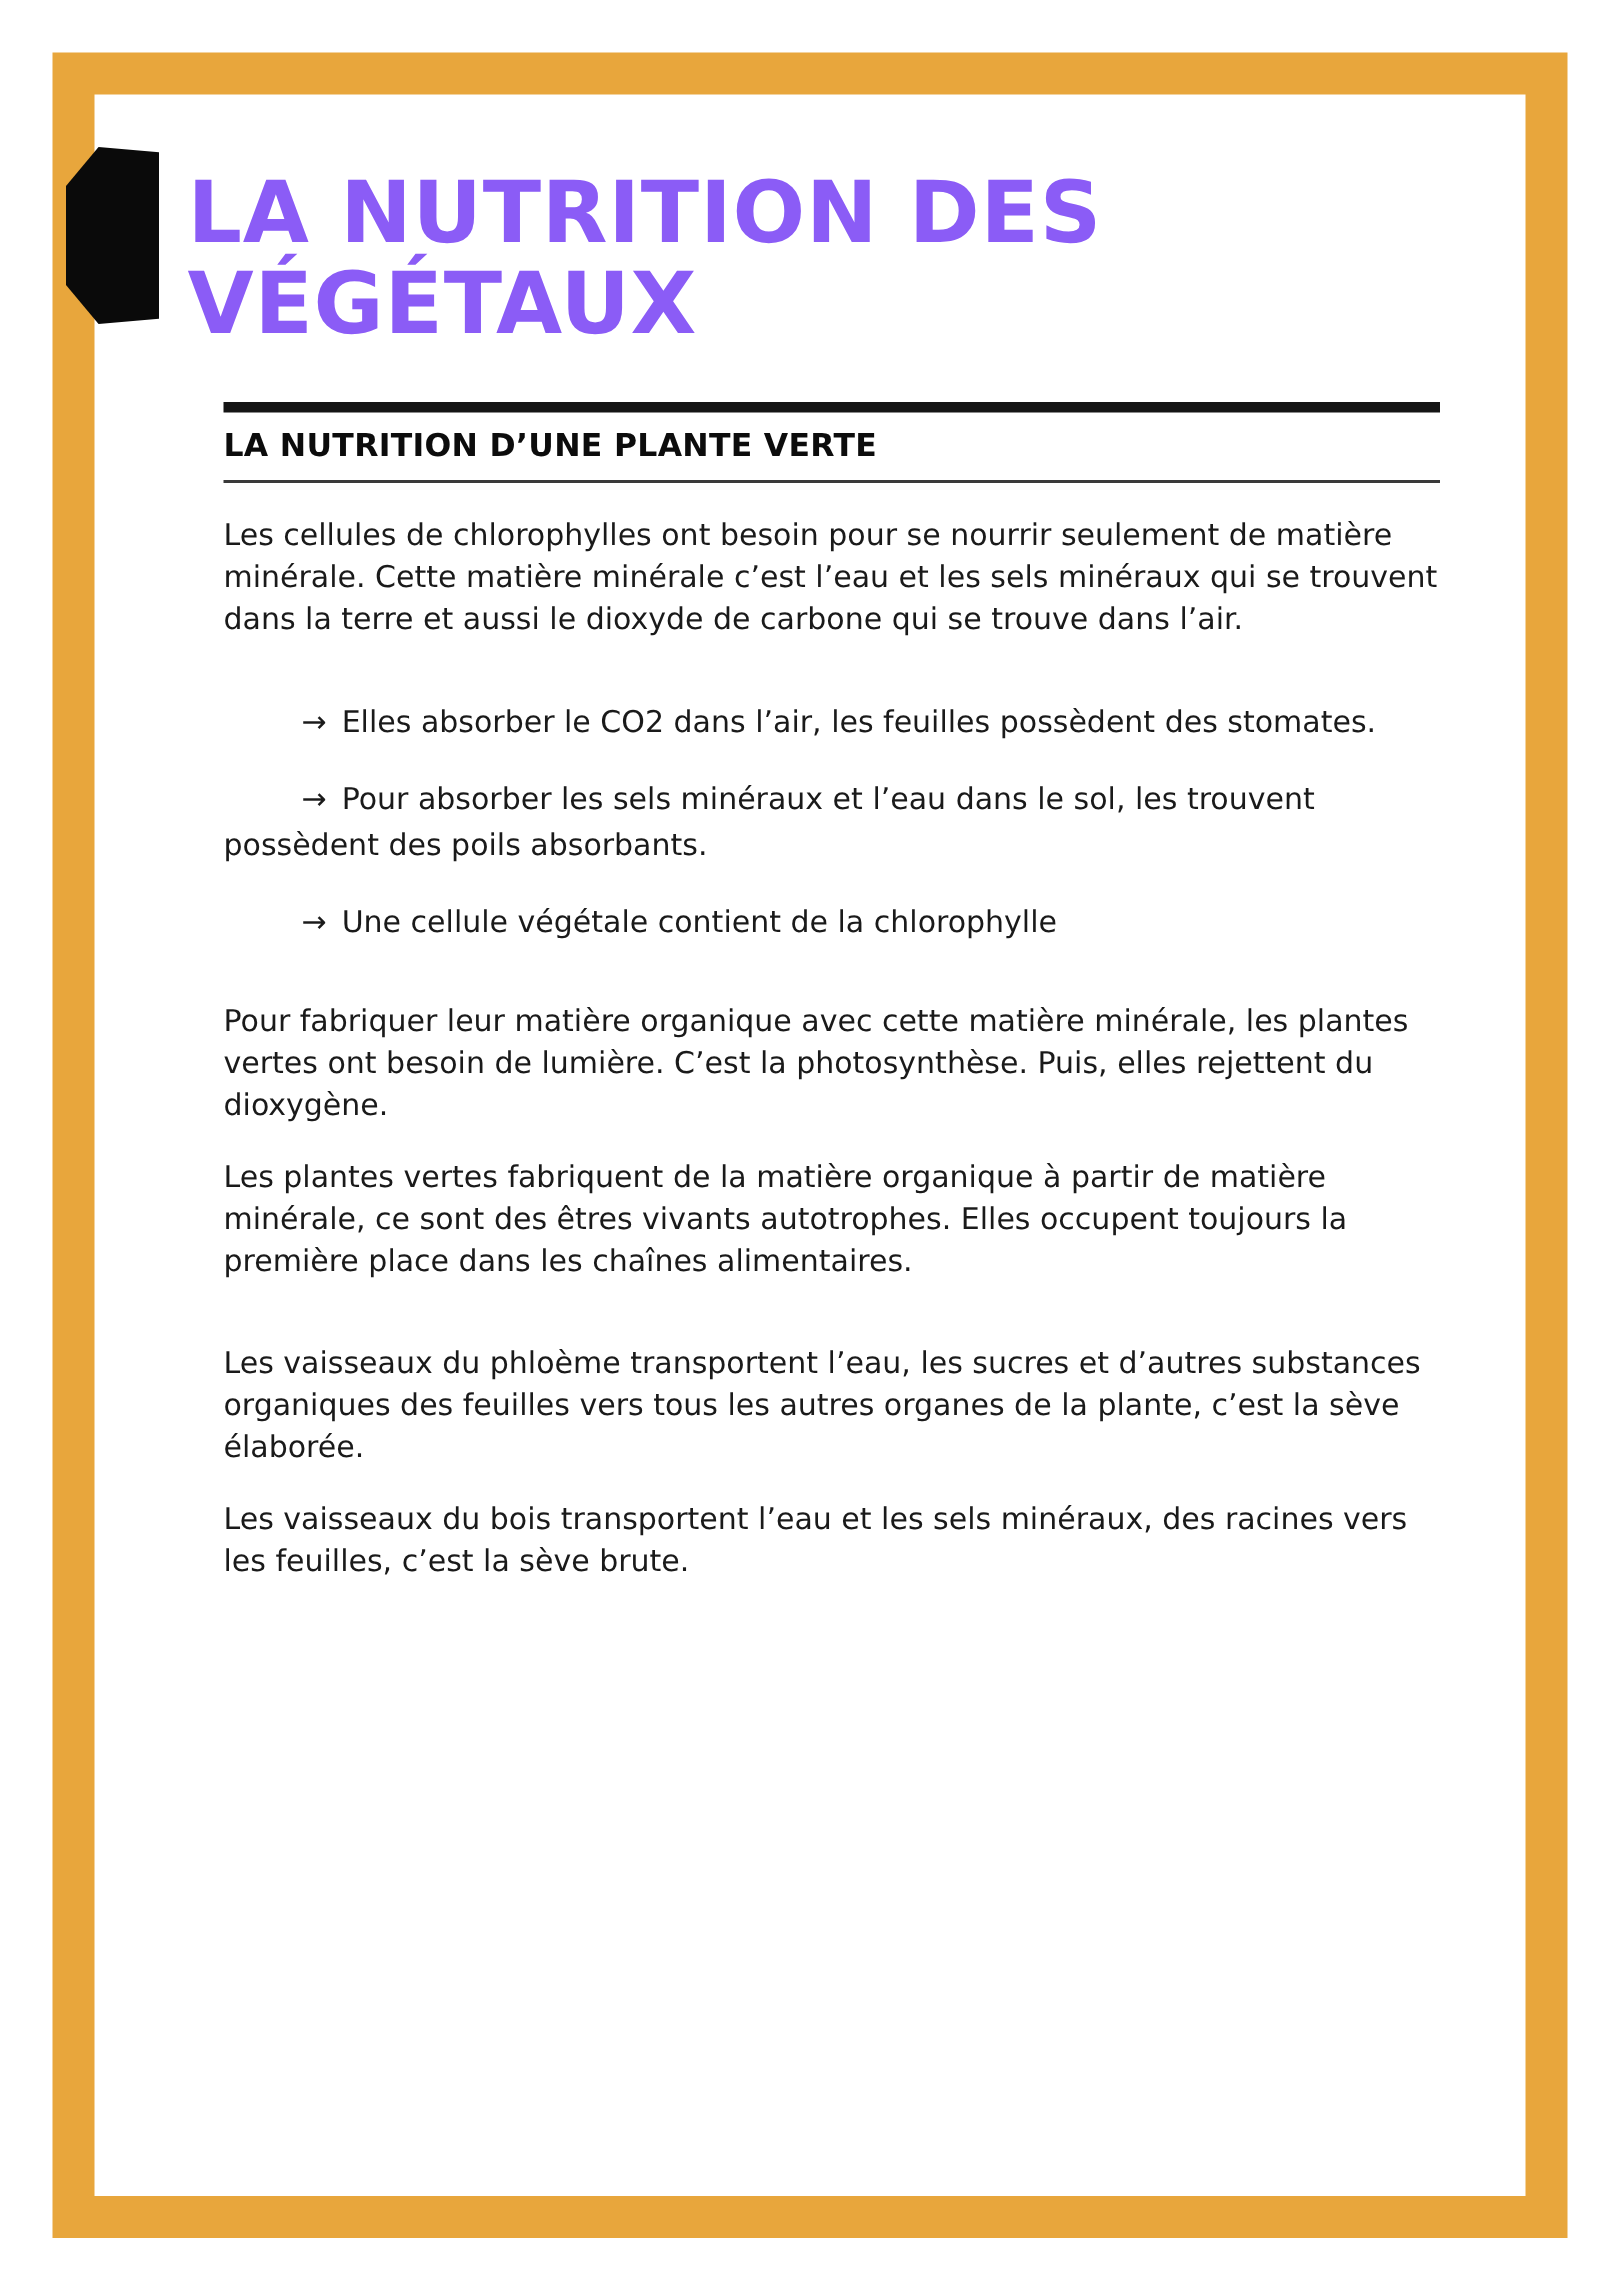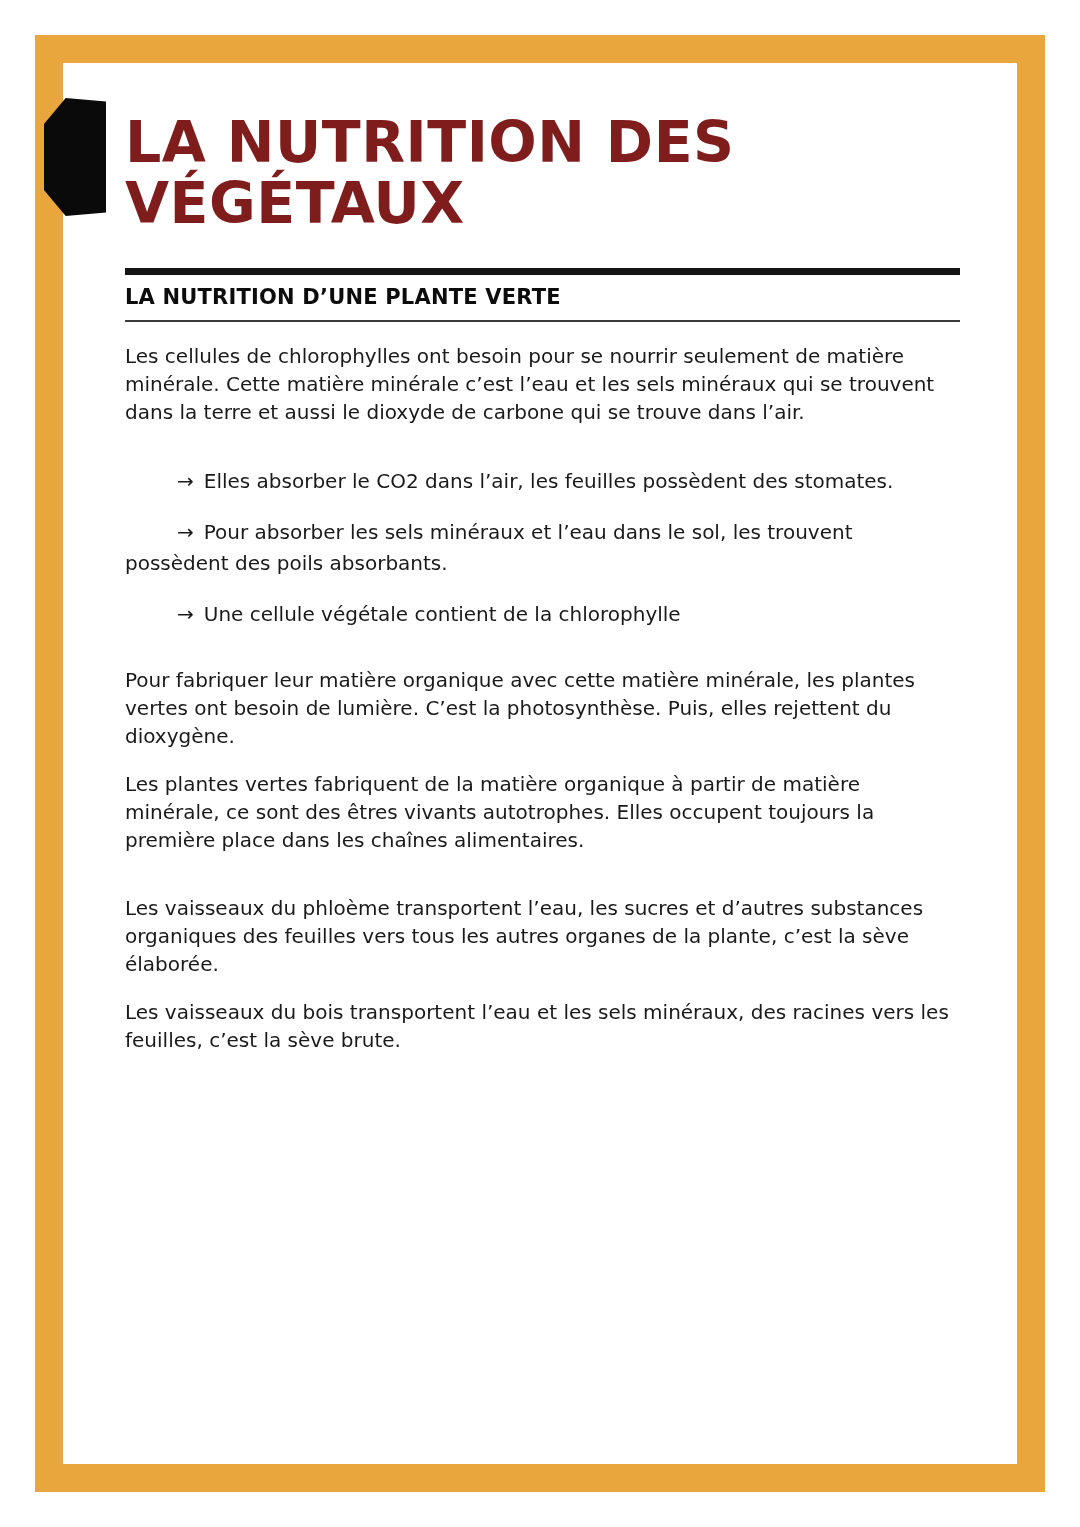--- a/index.html
+++ b/index.html
@@ -30,26 +30,26 @@
     clip-path:polygon(100% 3%,100% 97%,35% 100%,0% 78%,0% 22%,35% 0%);
   }
   .content{
     position:absolute;
     left:125px;right:120px;top:112px;
   }
   .title{
     font-size:57px;
     font-weight:bold;
     line-height:1.07;
-    color:#7f1d1d;
+    color:#8b5cf6;
     letter-spacing:0.5px;
     max-width:760px;
     margin-bottom:34px;
   }
-  .section{margin-bottom:40px;}
+  .section{margin-bottom:40px;margin-left:24px;}
   .section-heading{
     border-top:7px solid #151515;
     border-bottom:2px solid #3a3a3a;
     padding:10px 0 11px 0;
     font-size:21px;
     font-weight:bold;
     color:#0c0c0c;
     letter-spacing:0.2px;
     margin-bottom:20px;
   }

